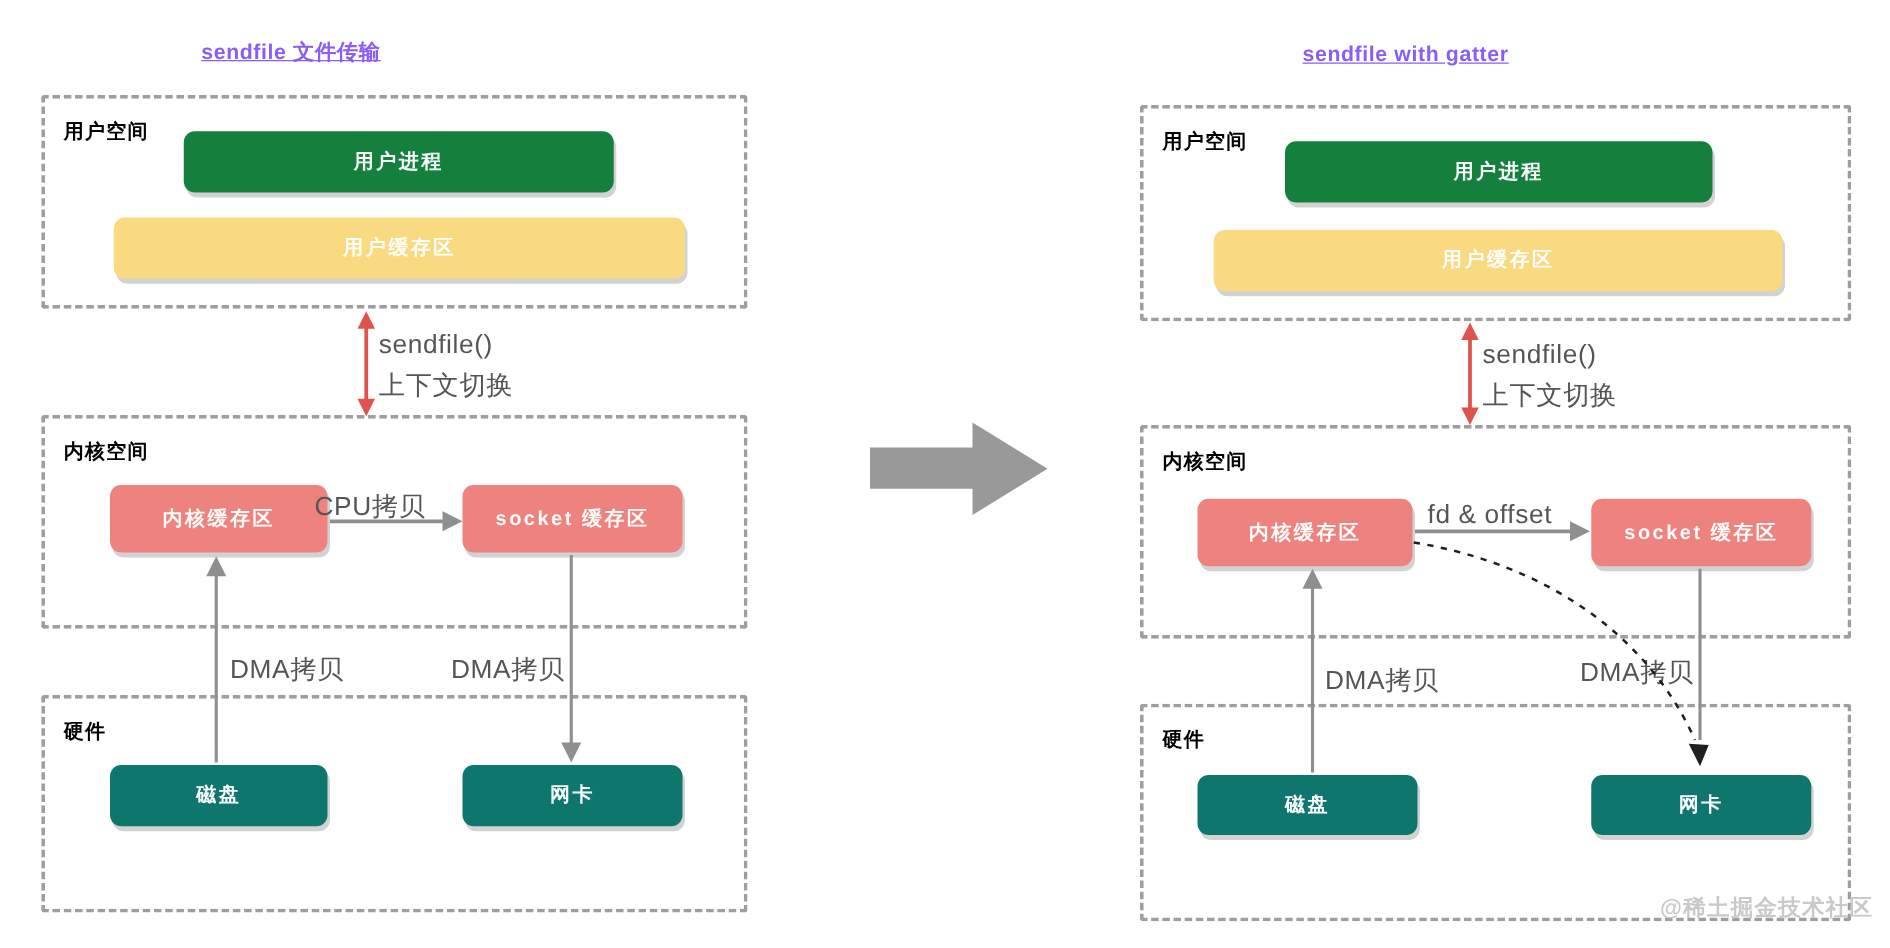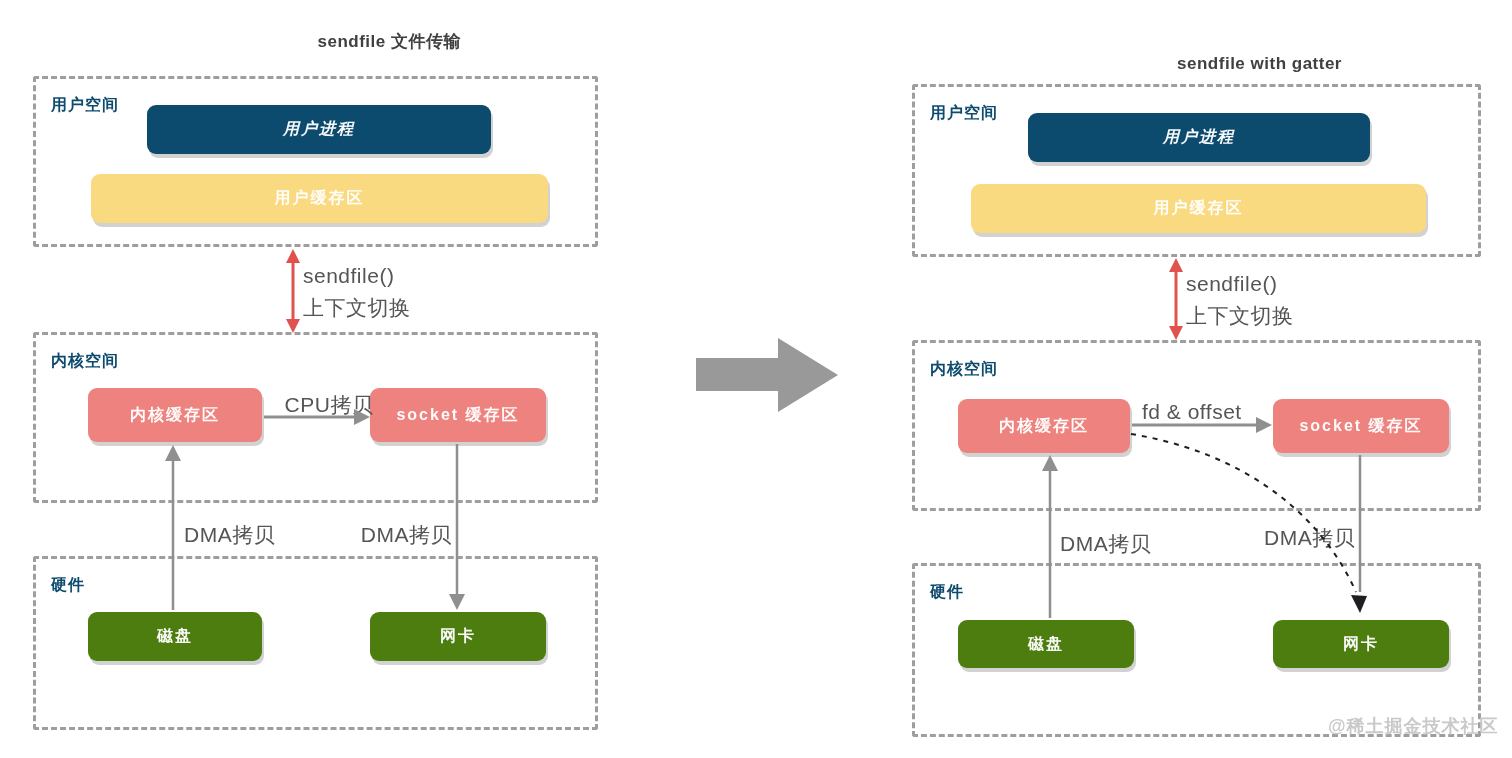--- a/index.html
+++ b/index.html
@@ -3,42 +3,43 @@
 <meta charset="utf-8">
 <style>
   html,body{margin:0;padding:0;}
   body{
     width:1512px;height:758px;position:relative;overflow:hidden;
     background:#ffffff;
     font-family:"Liberation Sans","DejaVu Sans",sans-serif;
   }
   .abs{position:absolute;}
   .diagram-title{
-    font-size:17px;font-weight:700;color:#404040;text-align:right;
+    font-size:17px;font-weight:700;color:#8b5cf6;text-align:left;
     letter-spacing:.5px;
+    text-decoration:underline;
   }
   .dashed-box{
     position:absolute;border:3px dashed #9e9e9e;border-radius:3px;
     background:transparent;box-sizing:border-box;
   }
   .zone-label{
     position:absolute;left:15px;top:16px;
-    font-size:16px;font-weight:700;color:#0c4a6e;letter-spacing:1px;
+    font-size:16px;font-weight:700;color:#000000;letter-spacing:1px;
   }
   .node{
     position:absolute;border-radius:9px;box-sizing:border-box;
     display:flex;align-items:center;justify-content:center;
     font-size:16px;font-weight:700;color:rgba(255,255,255,.97);
     letter-spacing:2px;
     box-shadow:2px 4px 0 rgba(125,125,125,.35);
   }
-  .node-gray{background:#0c4a6e;font-style:italic;}
+  .node-gray{background:#15803d;}
   .node-yellow{background:#f9da80;}
   .node-red{background:#ed827e;}
-  .node-green{background:#4d7c0f;}
+  .node-green{background:#0f766e;}
   .annot{
     position:absolute;font-size:21px;color:#555555;letter-spacing:.5px;
     white-space:nowrap;
   }
   .watermark{
     position:absolute;font-size:18px;font-weight:700;color:#c9c9c9;
     letter-spacing:1px;white-space:nowrap;text-align:right;
   }
   #arrow-layer{position:absolute;left:0;top:0;pointer-events:none;z-index:6;}
 </style>
@@ -54,32 +55,32 @@
 <div class="node node-yellow" style="left:91px;top:174px;width:457px;height:49px;">用户缓存区</div>
 
 <div class="annot" style="left:303px;top:264px;">sendfile()</div>
 <div class="annot" style="left:303px;top:294px;">上下文切换</div>
 
 <div class="dashed-box" style="left:33px;top:332px;width:565px;height:171px;">
   <div class="zone-label">内核空间</div>
 </div>
 <div class="node node-red" style="left:88px;top:388px;width:174px;height:54px;">内核缓存区</div>
 <div class="node node-red" style="left:370px;top:388px;width:176px;height:54px;">socket 缓存区</div>
-<div class="annot" style="left:279px;top:391px;width:100px;text-align:center;">CPU拷贝</div>
+<div class="annot" style="left:246px;top:391px;width:100px;text-align:center;">CPU拷贝</div>
 
 <div class="annot" style="left:184px;top:521px;">DMA拷贝</div>
 <div class="annot" style="left:352px;top:521px;width:100px;text-align:right;">DMA拷贝</div>
 
 <div class="dashed-box" style="left:33px;top:556px;width:565px;height:174px;">
   <div class="zone-label">硬件</div>
 </div>
 <div class="node node-green" style="left:88px;top:612px;width:174px;height:49px;">磁盘</div>
 <div class="node node-green" style="left:370px;top:612px;width:176px;height:49px;">网卡</div>
 
-<div class="abs diagram-title" style="left:1042px;top:54px;width:300px;">sendfile with gatter</div>
+<div class="abs diagram-title" style="left:1042px;top:34px;width:300px;">sendfile with gatter</div>
 
 <div class="dashed-box" style="left:912px;top:84px;width:569px;height:173px;">
   <div class="zone-label">用户空间</div>
 </div>
 <div class="node node-gray" style="left:1028px;top:113px;width:342px;height:49px;">用户进程</div>
 <div class="node node-yellow" style="left:971px;top:184px;width:455px;height:49px;">用户缓存区</div>
 
 <div class="annot" style="left:1186px;top:272px;">sendfile()</div>
 <div class="annot" style="left:1186px;top:302px;">上下文切换</div>
 

